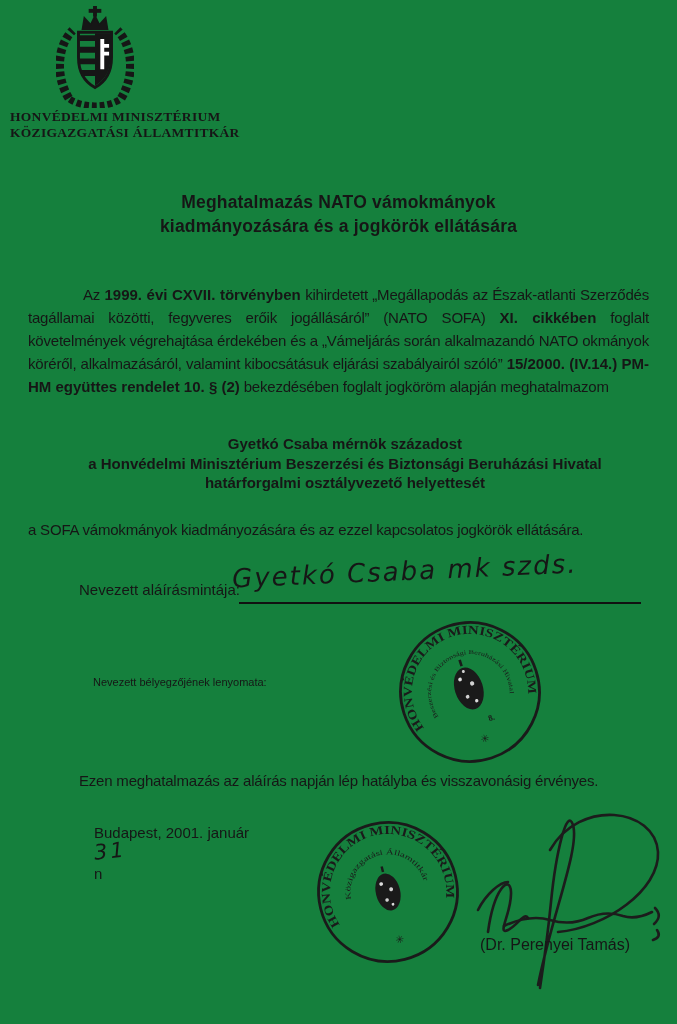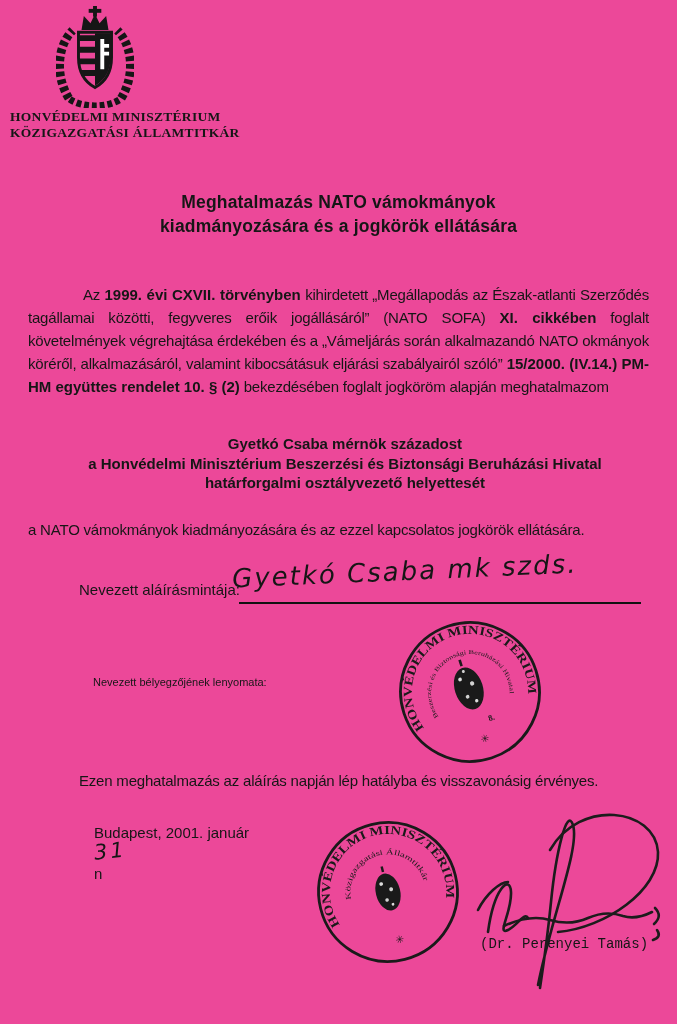--- a/index.html
+++ b/index.html
@@ -1,17 +1,17 @@
 <!DOCTYPE html>
 <html lang="hu"><head>
 <meta charset="utf-8">
 <style>
   html,body{margin:0;padding:0;background:#e8e8e8;}
   .page{
-    position:relative;width:677px;height:1024px;background:#ec4899;
+    position:relative;width:677px;height:1024px;background:#15803d;
     font-family:"Liberation Sans",sans-serif;color:#161616;overflow:hidden;
     margin:0 auto;
   }
   .abs{position:absolute;}
 
   
   .org{left:10px;top:109px;font-family:"Liberation Serif",serif;font-weight:bold;
        font-size:13.5px;line-height:16px;letter-spacing:.3px;white-space:nowrap;}
 
   
@@ -35,21 +35,21 @@
             font-size:26px;letter-spacing:2px;transform:rotate(-2.5deg);white-space:nowrap;}
 
   .stamp-label{left:93px;top:676px;font-size:11px;}
 
   .validity{left:79px;top:772px;font-size:15px;letter-spacing:-.2px;}
 
   .dateline{left:88px;top:824px;display:flex;align-items:baseline;font-size:15px;flex-direction:column;}
   .hand-day{font-family:"DejaVu Sans",sans-serif;font-style:italic;font-size:21px;
             letter-spacing:3px;transform:rotate(-6deg);position:relative;top:-2px;margin:0 1px 0 6px;}
 
-  .signer-name{left:480px;top:936px;font-size:14px;z-index:4;font-family:Liberation Mono, monospace;}
+  .signer-name{left:480px;top:936px;font-size:16px;z-index:4;}
 
   .stamp{transform-origin:50% 50%;}
   .stamp svg text{font-family:"Liberation Serif",serif;}
 
   .sig-scrawl{z-index:3;pointer-events:none;}
 </style>
 </head>
 <body>
 
 <div class="page">
@@ -88,21 +88,21 @@
   </div>
 
   <p class="abs law" style="margin:0;"><span>Az </span><b>1999. évi CXVII. törvényben</b><span> kihirdetett „Megállapodás az Észak-atlanti Szerződés tagállamai közötti, fegyveres erőik jogállásáról” (NATO SOFA) </span><b>XI. cikkében</b><span> foglalt követelmények végrehajtása érdekében és a „Vámeljárás során alkalmazandó NATO okmányok köréről, alkalmazásáról, valamint kibocsátásuk eljárási szabályairól szóló” </span><b>15/2000. (IV.14.) PM-HM együttes rendelet 10. § (2)</b><span> bekezdésében foglalt jogköröm alapján meghatalmazom</span></p>
 
   <div class="abs grantee">
     <div>Gyetkó Csaba mérnök századost</div>
     <div>a Honvédelmi Minisztérium Beszerzési és Biztonsági Beruházási Hivatal</div>
     <div>határforgalmi osztályvezető helyettesét</div>
   </div>
 
-  <div class="abs scope">a  NATO vámokmányok kiadmányozására és az ezzel kapcsolatos jogkörök ellátására.</div>
+  <div class="abs scope">a  SOFA vámokmányok kiadmányozására és az ezzel kapcsolatos jogkörök ellátására.</div>
 
   <div class="abs sig-label">Nevezett aláírásmintája:</div>
   <div class="abs sig-line"></div>
   <div class="abs hand-sig">Gyetkó Csaba mk szds.</div>
 
   <div class="abs stamp-label">Nevezett bélyegzőjének lenyomata:</div>
 
   <div class="abs stamp" style="left:395px;top:617px;width:150px;height:150px;transform:rotate(-18deg);">
     <svg width="150" height="150" viewBox="0 0 160 160" aria-hidden="true">
       <defs>

